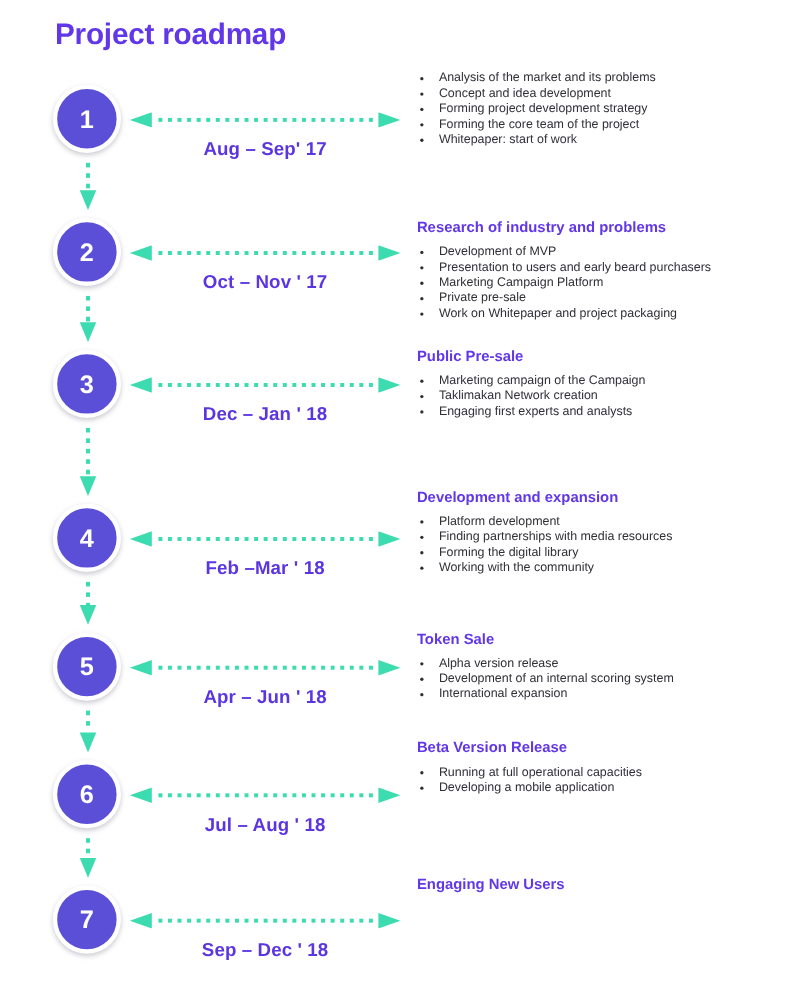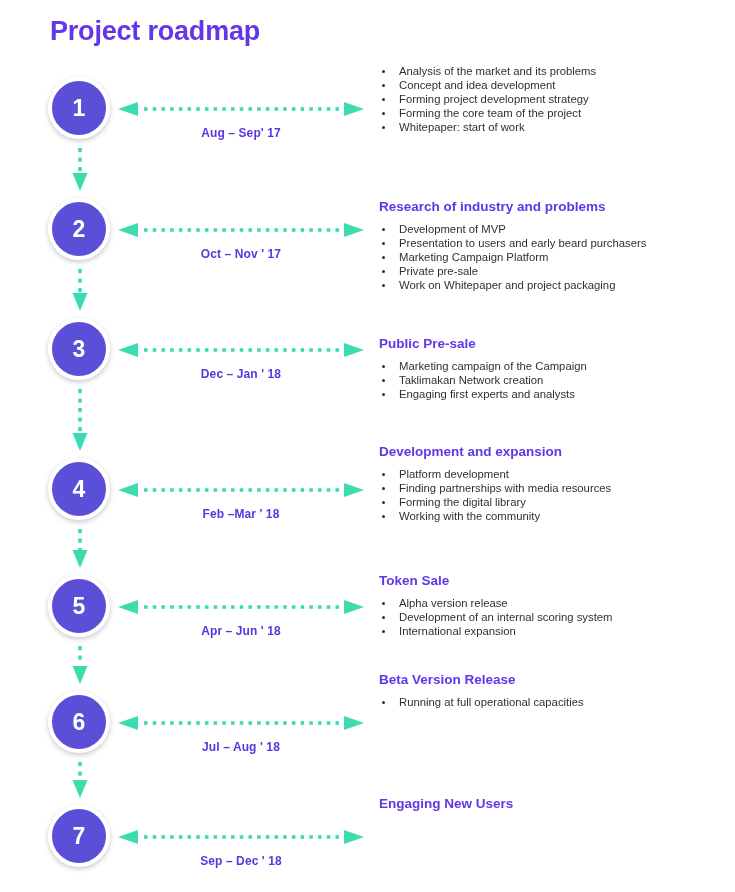--- a/index.html
+++ b/index.html
@@ -49,21 +49,21 @@
     width: 246px;
     height: 14px;
   }
   .h-arrow svg { display: block; }
 
   .date-label {
     position: absolute;
     left: 118px;
     width: 246px;
     text-align: center;
-    font-size: 12px;
+    font-size: 17px;
     font-weight: bold;
     color: #5b35e0;
     letter-spacing: 0.1px;
   }
 
   
   .v-connector {
     position: absolute;
     left: 72px;
     width: 16px;
@@ -246,21 +246,21 @@
     <div class="v-connector" style="top: 387px; height: 64px;">
       <svg width="16" height="64" viewBox="0 0 16 64">
         <rect x="6.2" y="2.0" width="3.6" height="4.2" fill="#3ddcb0"></rect>
         <rect x="6.2" y="11.5" width="3.6" height="4.2" fill="#3ddcb0"></rect>
         <rect x="6.2" y="21.0" width="3.6" height="4.2" fill="#3ddcb0"></rect>
         <rect x="6.2" y="30.5" width="3.6" height="4.2" fill="#3ddcb0"></rect>
         <rect x="6.2" y="40.0" width="3.6" height="4.2" fill="#3ddcb0"></rect>
         <polygon points="8,64 0.5,46 15.5,46" fill="#3ddcb0"></polygon>
       </svg>
     </div>
-    <div class="content" style="top: 336px;">
+    <div class="content" style="top: 316px;">
       <div class="stage-heading">Public Pre-sale</div>
       <ul class="bullets">
         <li><span class="dot"></span><span>Marketing campaign of the Campaign</span></li>
         <li><span class="dot"></span><span>Taklimakan Network creation</span></li>
         <li><span class="dot"></span><span>Engaging first experts and analysts</span></li>
       </ul>
     </div>
     <div class="node" style="top: 458px;">
       <span>4</span>
     </div>
@@ -396,20 +396,21 @@
       <svg width="16" height="38" viewBox="0 0 16 38">
         <rect x="6.2" y="2.0" width="3.6" height="4.2" fill="#3ddcb0"></rect>
         <rect x="6.2" y="11.5" width="3.6" height="4.2" fill="#3ddcb0"></rect>
         <polygon points="8,38 0.5,20 15.5,20" fill="#3ddcb0"></polygon>
       </svg>
     </div>
     <div class="content" style="top: 672px;">
       <div class="stage-heading">Beta Version Release</div>
       <ul class="bullets">
         <li><span class="dot"></span><span>Running at full operational capacities</span></li>
+        <li><span class="dot"></span><span>Developing a mobile application</span></li>
       </ul>
     </div>
     <div class="node" style="top: 805px;">
       <span>7</span>
     </div>
     <div class="h-arrow" style="top: 830px;">
       <svg width="246" height="14" viewBox="0 0 246 14">
         <polygon points="0,7 20,0 20,14" fill="#3ddcb0"></polygon>
         <rect x="26.0" y="5.2" width="3.6" height="3.6" fill="#3ddcb0"></rect>
         <rect x="34.7" y="5.2" width="3.6" height="3.6" fill="#3ddcb0"></rect>

